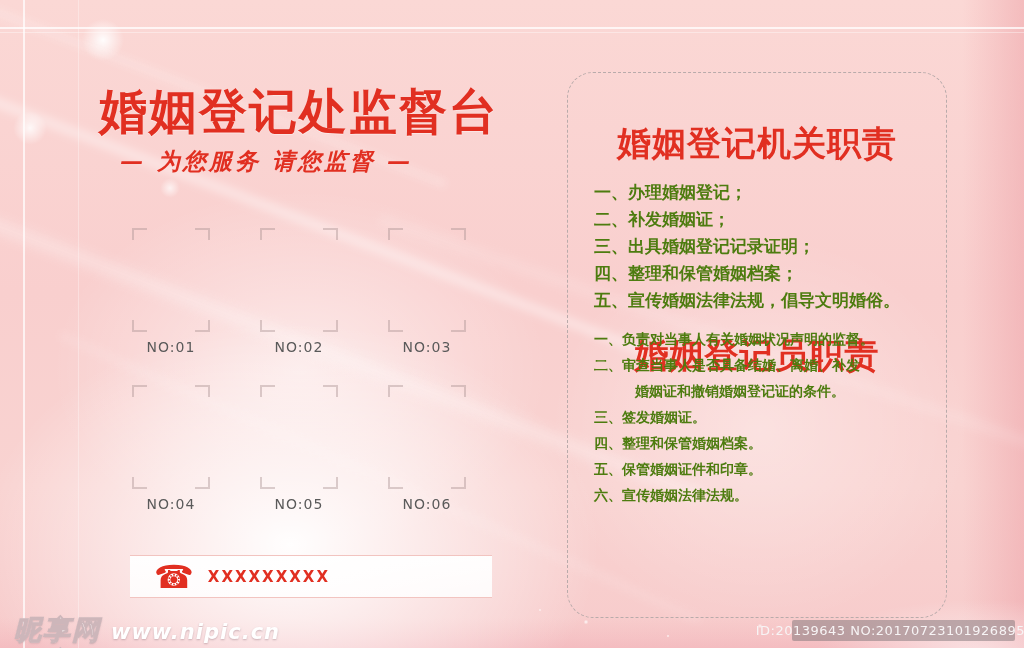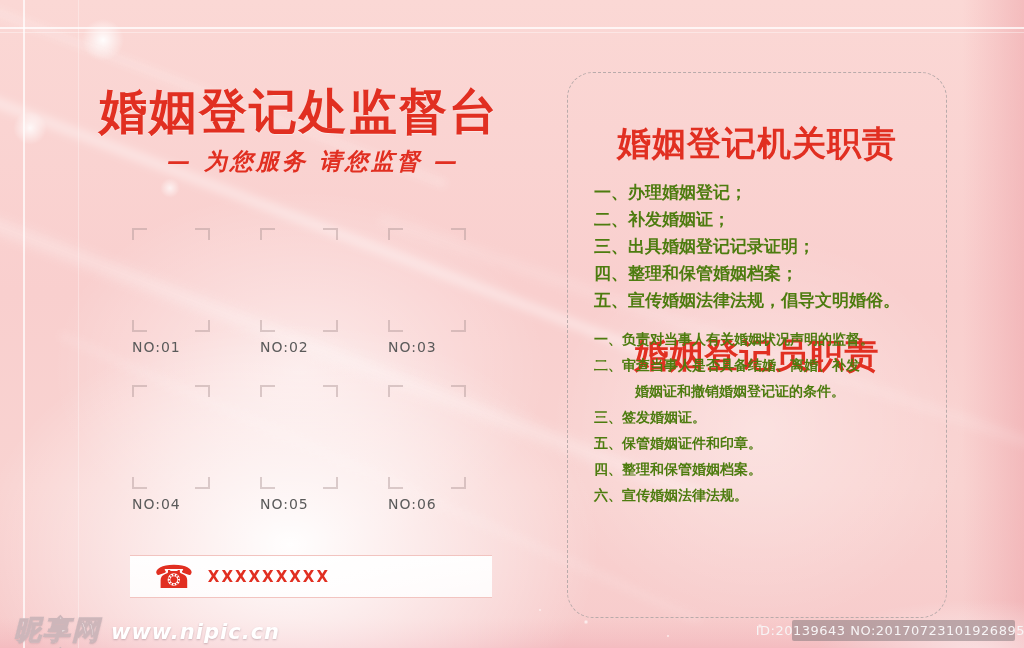--- a/index.html
+++ b/index.html
@@ -46,34 +46,34 @@
   .lv2 { left:78px; top:0; width:1px; height:100%; opacity:.32; }
 
   
   .title {
     position:absolute; left:99px; top:80px; width:420px;
     font-size:48px; font-weight:800; letter-spacing:2px; color:#e12f21;
     text-shadow:0 1px 0 rgba(255,255,255,.4);
     white-space:nowrap;
   }
   .subtitle {
-    position:absolute; left:120px; top:146px; width:340px; text-align:right;
+    position:absolute; left:120px; top:146px; width:340px; text-align:left;
     font-family:"DejaVu Serif","Liberation Serif",serif; font-style:italic; font-weight:bold;
     font-size:23px; letter-spacing:3px; color:#e12f21; white-space:nowrap;
   }
 
   
   .cell { position:absolute; width:78px; }
   .ph { position:relative; width:78px; height:104px; }
   .corner { position:absolute; width:15px; height:12px; border-style:solid; border-color:rgba(170,145,145,.42); }
   .corner.tl { left:0; top:0;     border-width:2px 0 0 2px; }
   .corner.tr { right:0; top:0;    border-width:2px 2px 0 0; }
   .corner.bl { left:0; bottom:0;  border-width:0 0 2px 2px; }
   .corner.br { right:0; bottom:0; border-width:0 2px 2px 0; }
-  .ph-label { margin-top:7px; text-align:left; font-size:14px; letter-spacing:1px; color:#5a5a5a; }
+  .ph-label { margin-top:7px; text-align:center; font-size:14px; letter-spacing:1px; color:#5a5a5a; }
 
   
   .hotline {
     position:absolute; left:130px; top:555px; width:362px; height:43px;
     background:linear-gradient(to bottom, rgba(255,255,255,.96), rgba(255,255,255,.85));
     border-top:1px solid #f2c4c0; border-bottom:1px solid #f2c4c0;
     display:flex; align-items:center; padding-left:24px;
   }
   .phone-glyph { font-size:32px; line-height:1; color:#e12f21; margin-right:10px; }
   .hotline-label { font-size:24px; font-weight:800; letter-spacing:4px; color:#e12f21; }
@@ -205,22 +205,22 @@
       <div class="duty-item">四、整理和保管婚姻档案；</div>
       <div class="duty-item">五、宣传婚姻法律法规，倡导文明婚俗。</div>
     </div>
 
     <div class="panel-heading h-2">婚姻登记员职责</div>
     <div class="duty-list list-2">
       <div class="duty-item">一、负责对当事人有关婚姻状况声明的监督。</div>
       <div class="duty-item">二、审查当事人是否具备结婚、离婚、补发</div>
       <div class="duty-item cont">婚姻证和撤销婚姻登记证的条件。</div>
       <div class="duty-item">三、签发婚姻证。</div>
+      <div class="duty-item">四、整理和保管婚姻档案。</div>
       <div class="duty-item">五、保管婚姻证件和印章。</div>
-      <div class="duty-item">四、整理和保管婚姻档案。</div>
       <div class="duty-item">六、宣传婚姻法律法规。</div>
     </div>
   </div>
 
   <div class="wm-left">
     <span class="wm-site">昵享网</span>
     <span class="wm-url">www.nipic.cn</span>
   </div>
   <div class="wm-left-partial">昵享网</div>
   <div class="wm-right">ID:20139643 NO:20170723101926895038</div>

